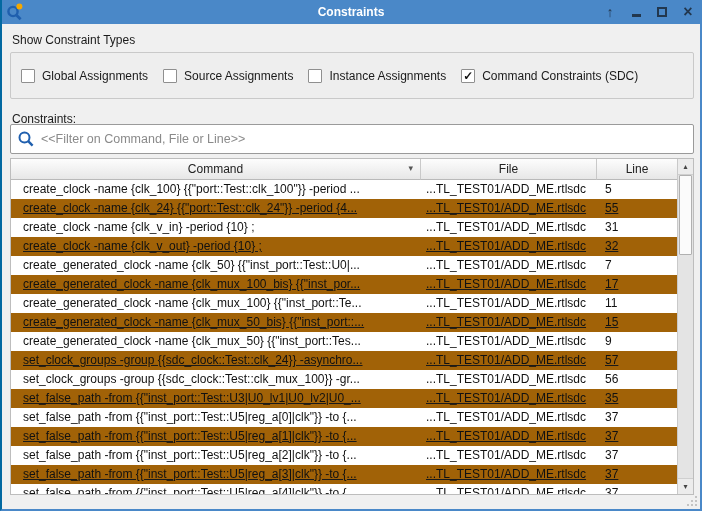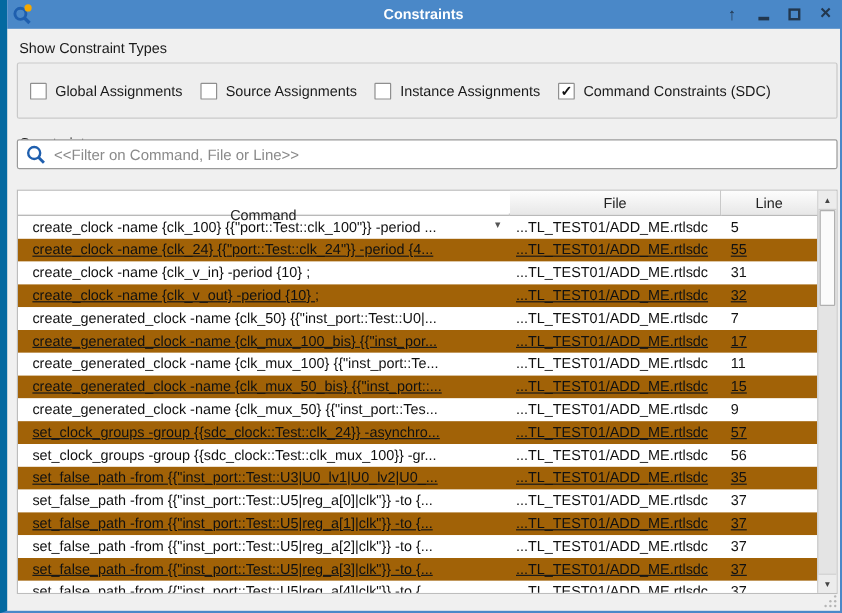--- a/index.html
+++ b/index.html
@@ -1,20 +1,20 @@
 <!DOCTYPE html>
 <html><head>
 <meta charset="utf-8">
 <style>
   * { box-sizing: border-box; }
   html,body { margin:0; padding:0; background:#d8d8d8; }
   .window {
     position:relative; width:702px; height:511px;
     background:#f0f0f0;
-    border-left:6px solid #0369a1; border-right:2px solid #4a88c8; border-bottom:2px solid #4a88c8;
+    border-left:2px solid #0369a1; border-right:2px solid #4a88c8; border-bottom:2px solid #4a88c8;
     font-family:"Liberation Sans", sans-serif; font-size:12px; color:#1a1a1a;
     overflow:hidden;
   }
   
   .titlebar {
     position:absolute; top:0; left:-2px; right:-2px; height:24px;
     background:#4a88c8; display:flex; align-items:center; padding:0 6px;
   }
   .titlebar .app-icon { width:20px; height:20px; display:flex; align-items:center; }
   .titlebar .title {
@@ -38,21 +38,21 @@
     display:flex; align-items:center; padding-left:10px; gap:15px;
   }
   .cb { display:flex; align-items:center; gap:7px; cursor:default; white-space:nowrap; }
   .cb .cbbox {
     width:14px; height:14px; background:#ffffff; border:1px solid #8f8f8f; border-radius:1px;
     display:flex; align-items:center; justify-content:center;
     font-size:12px; font-weight:bold; color:#111; line-height:1;
   }
   
   .filter {
-    position:absolute; top:116px; left:8px; width:684px; height:25px;
+    position:absolute; top:124px; left:8px; width:684px; height:30px;
     background:#ffffff; border:1px solid #9a9a9a; border-radius:2px;
     display:flex; align-items:center; padding:0 4px;
   }
   .filter .mag { width:18px; height:18px; margin:0 4px 0 2px; flex:0 0 auto; }
   .filter input {
     flex:1; border:none; outline:none; background:transparent;
     font-family:"Liberation Sans", sans-serif; font-size:12.5px; color:#1a1a1a;
   }
   .filter input::placeholder { color:#8a8a8a; opacity:1; }
   
@@ -61,21 +61,21 @@
     border:1px solid #bdbdbd; background:#ffffff; display:flex;
   }
   .table-main { width:666px; display:flex; flex-direction:column; }
   .thead { display:flex; height:21px; flex:0 0 auto; }
   .th {
     background:linear-gradient(#fdfdfd,#e7e7e7);
     border-right:1px solid #c9c9c9; border-bottom:1px solid #b9b9b9;
     display:flex; align-items:center; justify-content:center;
     position:relative; font-size:12px; color:#222;
   }
-  .th.command { width:410px;margin-top:19px; }
+  .th.command { width:410px; }
   .th.file { width:176px; }
   .th.line { flex:1; border-right:none; }
   .sort-arrow { position:absolute; right:7px; top:5px; font-size:9px; color:#555; line-height:1; }
   .tbody { flex:1; overflow:hidden; }
   .trow { display:flex; height:19px; background:#ffffff; }
   .trow.alt { background:#a16207;text-decoration:underline; }
   .cell { white-space:nowrap; overflow:hidden; font-size:12px; line-height:19px; color:#111; }
   .cell.command { width:410px; padding-left:12px; }
   .cell.file { width:176px; padding-left:5px; }
   .cell.line { flex:1; padding-left:8px; }

